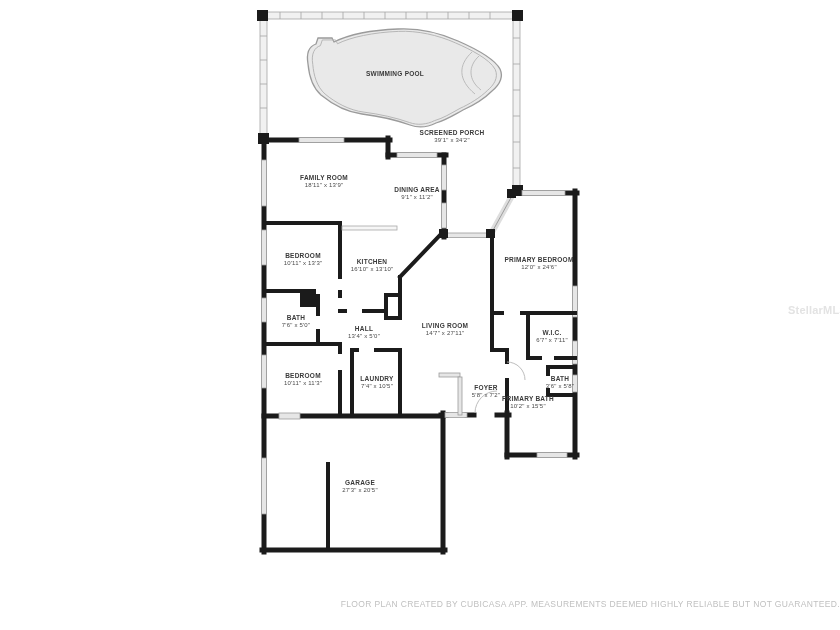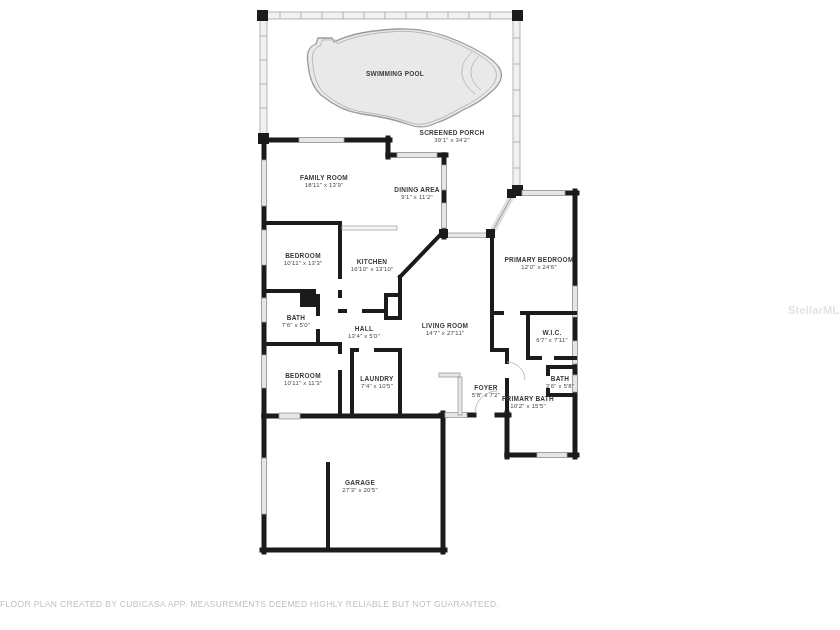--- a/index.html
+++ b/index.html
@@ -3,21 +3,21 @@
 <meta charset="utf-8">
 <style>
   html,body{margin:0;padding:0;background:#ffffff;}
   #stage{position:relative;width:840px;height:630px;background:#ffffff;overflow:hidden;
          font-family:"Liberation Sans", sans-serif;}
   #plan-svg{position:absolute;left:0;top:0;}
   .room-label{position:absolute;width:130px;margin-left:-65px;text-align:center;
               color:#3a3a3a;pointer-events:none;}
   .room-name{display:block;font-size:6.5px;line-height:8px;letter-spacing:.25px;font-weight:bold;}
   .room-dims{display:block;font-size:6px;line-height:7.5px;color:#4a4a4a;letter-spacing:.2px;}
-  .footer-note{position:absolute;left:0;right:0;top:599px;text-align:left;
+  .footer-note{position:absolute;left:0;right:0;top:599px;text-align:right;
                font-size:8.5px;letter-spacing:.35px;color:#c0c0c0;}
   .watermark{position:absolute;left:788px;top:304px;font-size:11px;font-weight:bold;
              color:#e3e3e3;letter-spacing:.2px;}
   
   .wall{stroke:#1b1b1b;stroke-width:5;stroke-linecap:square;}
   .iwall{stroke:#1b1b1b;stroke-width:4;stroke-linecap:square;}
   .win{fill:#e6e6e6;stroke:#9c9c9c;stroke-width:.8;}
   .pwall{fill:#f1f1f1;stroke:#a5a5a5;stroke-width:.8;}
   .ptick{stroke:#a5a5a5;stroke-width:.8;}
   .post{fill:#1b1b1b;}

